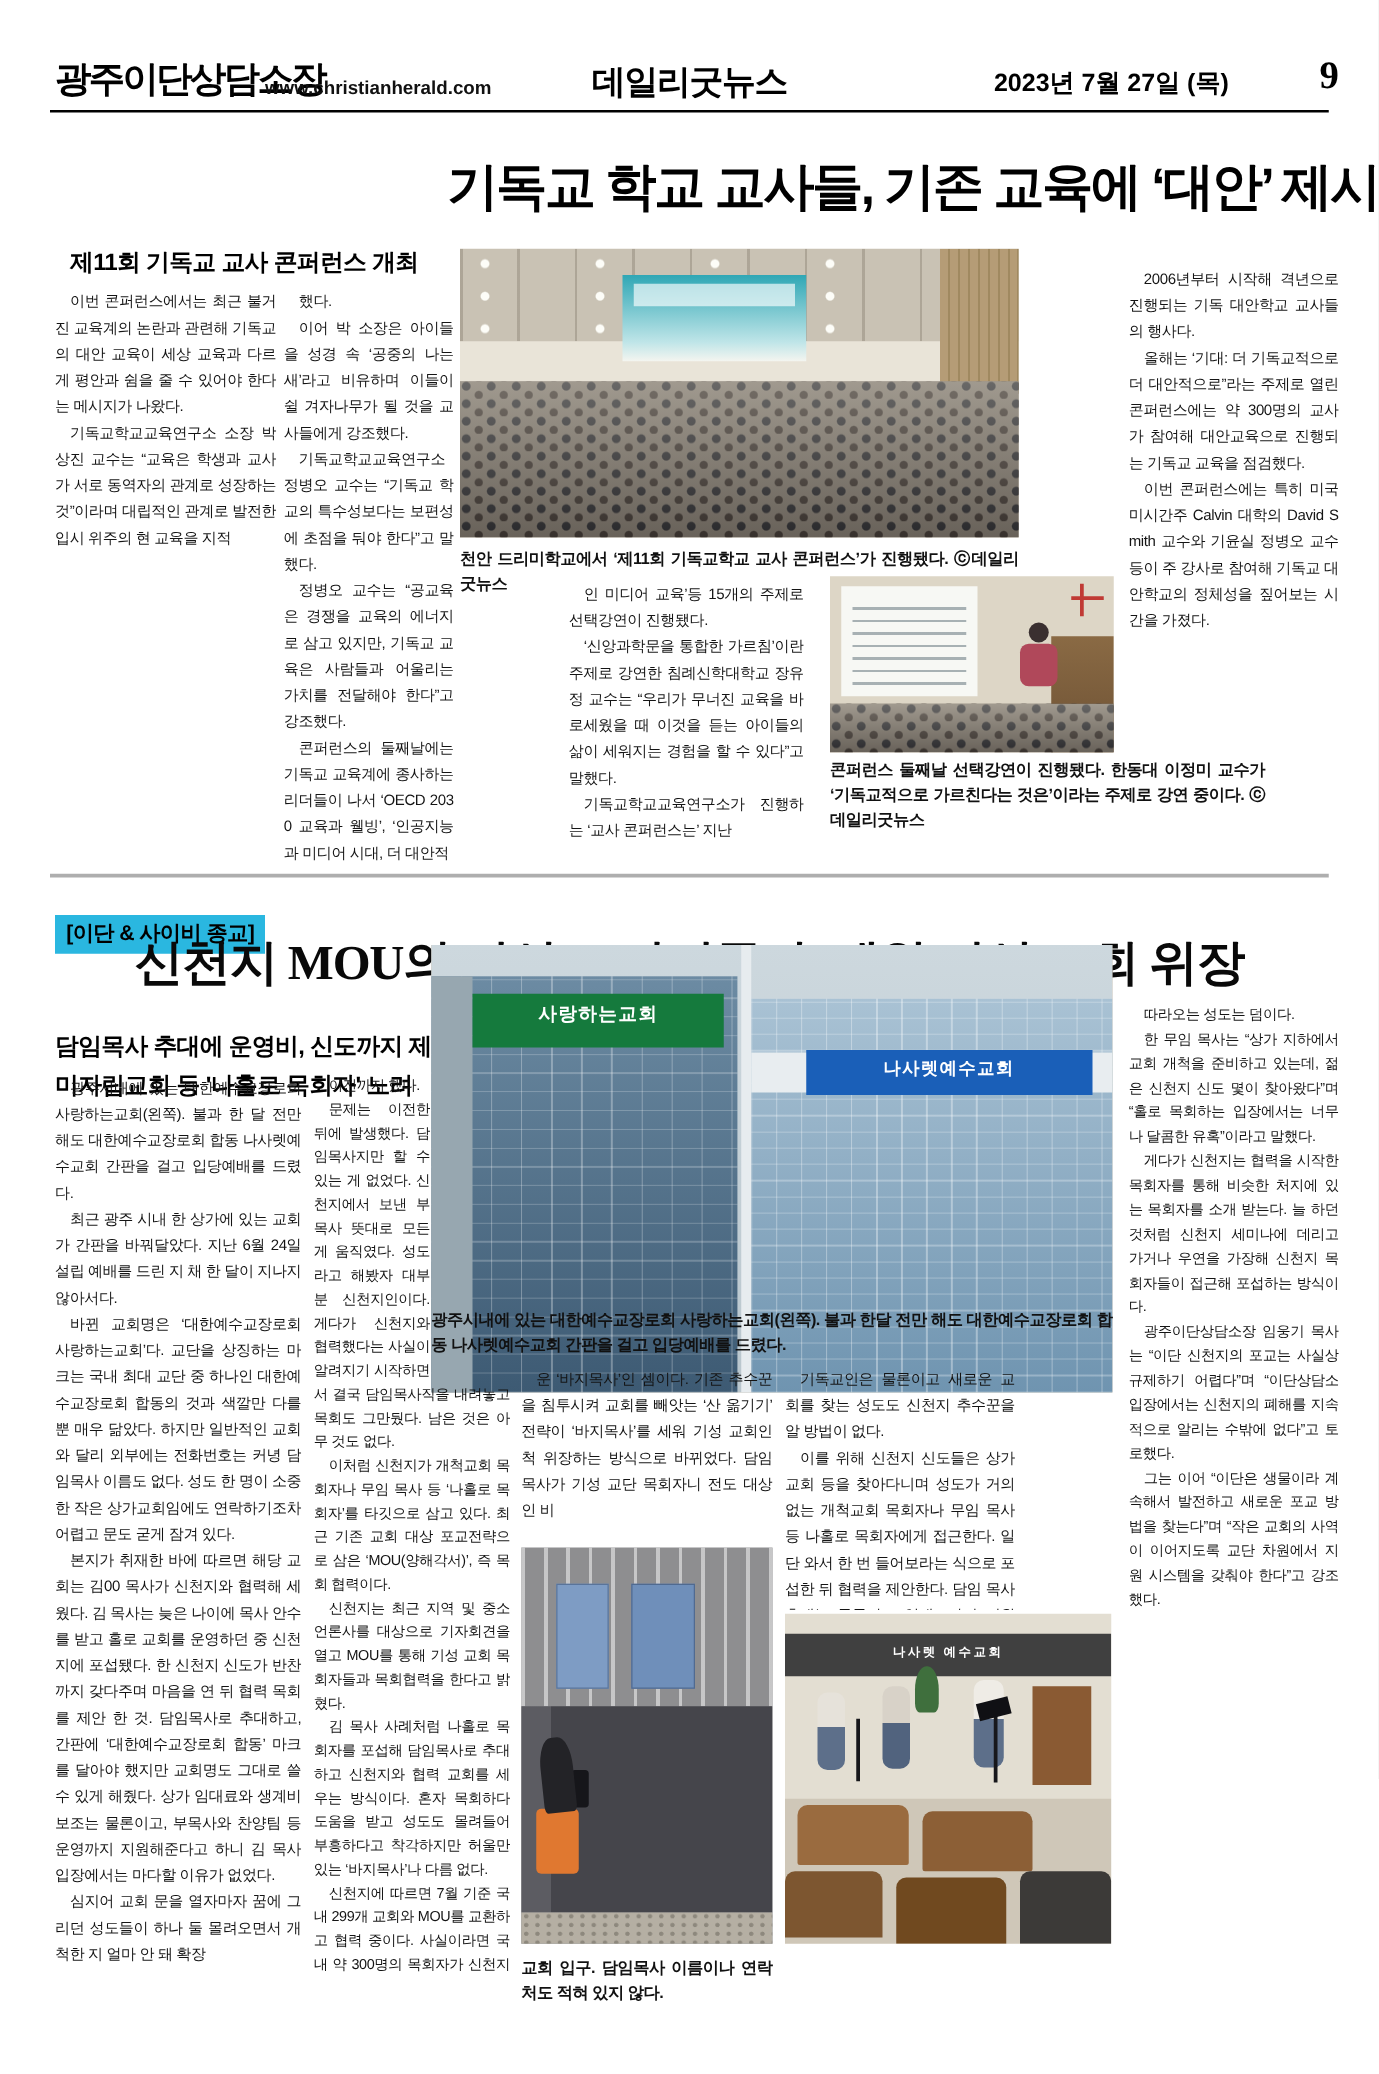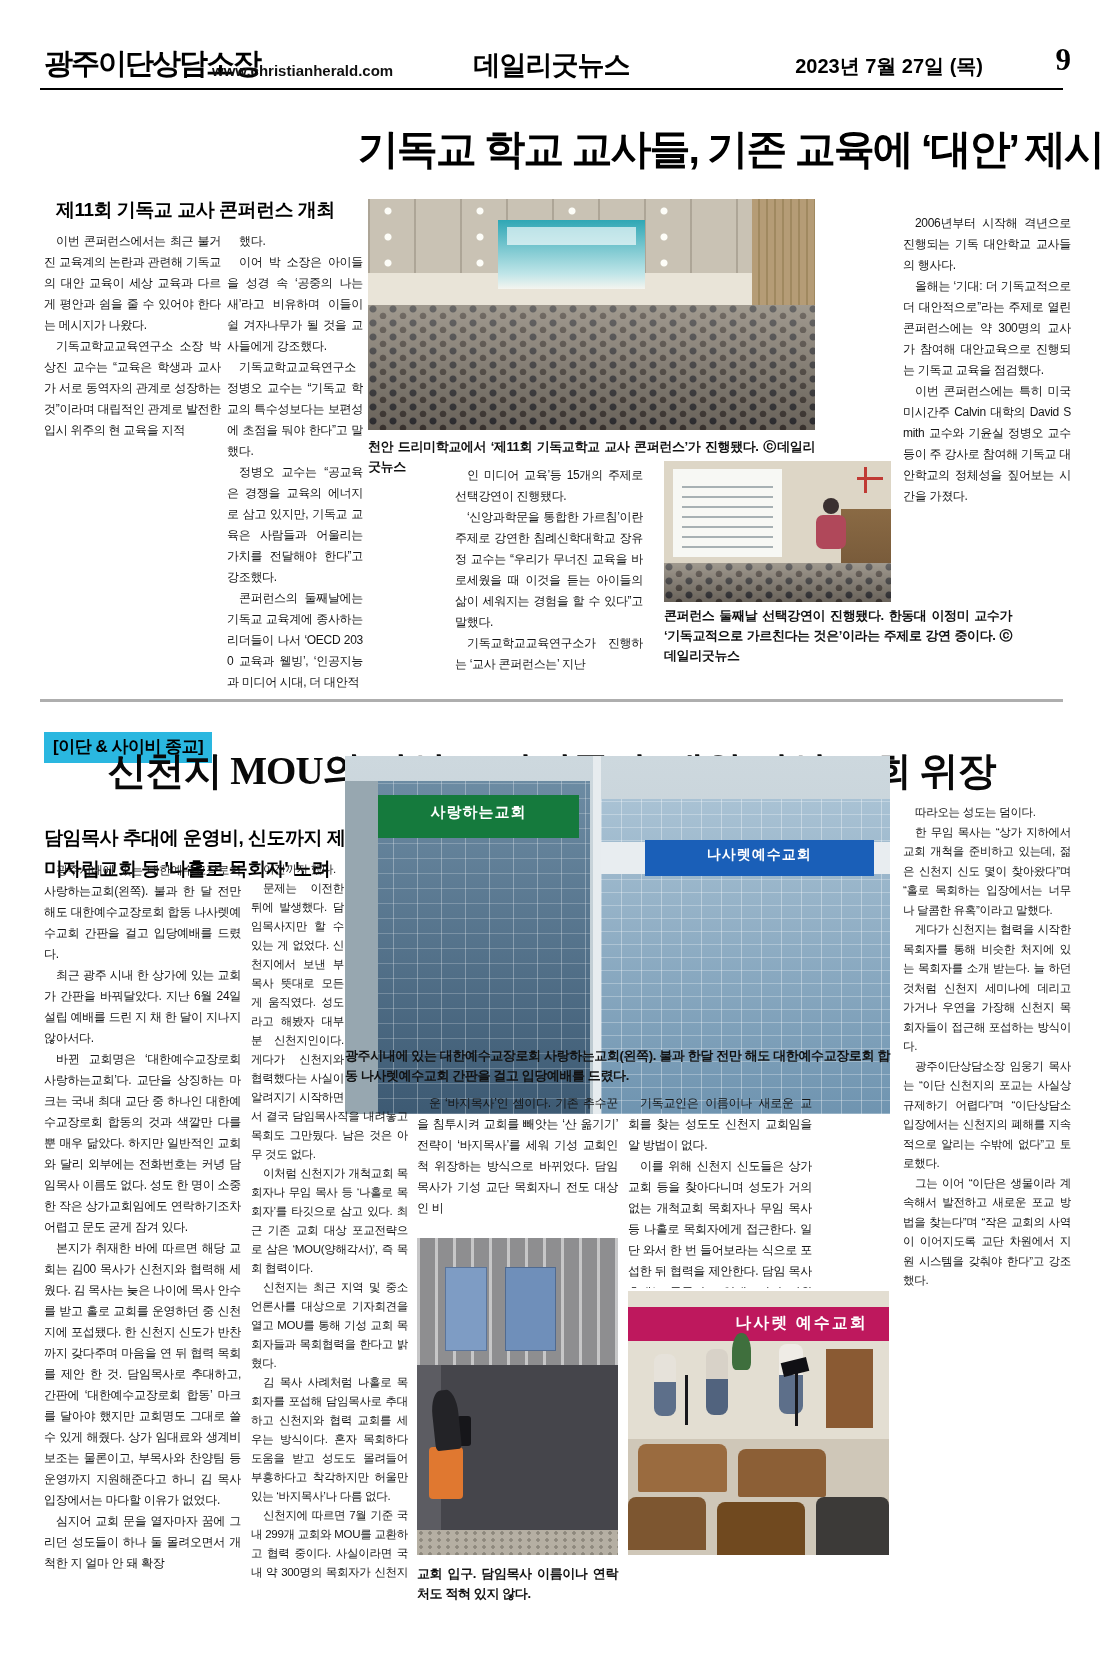--- a/index.html
+++ b/index.html
@@ -168,26 +168,26 @@
     <div style="left:0;top:40%;width:100%;height:52%;background:linear-gradient(90deg,#5c5c62 0 12%,#45454b 12% 100%);"></div>
     <div style="left:20%;top:56%;width:14px;height:30px;background:#16161a;border-radius:3px;"></div>
     <div style="left:0;top:92%;width:100%;height:8%;background:#b5afa3;
                 background-image:radial-gradient(circle at 4px 3px, #8d887d 1.5px, rgba(0,0,0,0) 2px);background-size:9px 7px;"></div>
     <div style="left:6%;top:66%;width:34px;height:52px;background:#e07830;border-radius:4px;"></div>
     <div style="left:8%;top:48%;width:26px;height:60px;background:#232327;border-radius:40% 40% 10% 10%;transform:rotate(-6deg);"></div>
   </div>
   <div class="abs cap" style="left:417px;top:1564px;width:201px;">교회 입구. 담임목사 이름이나 연락처도 적혀 있지 않다.</div>
 
   <div class="abs col" style="left:628px;top:1093px;width:184px;height:195px;">
-    <p>기독교인은 이름이나 새로운 교회를 찾는 성도도 신천지 교회임을 알 방법이 없다.</p>
+    <p>기독교인은 물론이고 새로운 교회를 찾는 성도도 신천지 추수꾼을 알 방법이 없다.</p>
     <p>이를 위해 신천지 신도들은 상가 교회 등을 찾아다니며 성도가 거의 없는 개척교회 목회자나 무임 목사 등 나홀로 목회자에게 접근한다. 일단 와서 한 번 들어보라는 식으로 포섭한 뒤 협력을 제안한다. 담임 목사 추대는 물론이고 임대료까지 지원한다는 식이다.</p>
   </div>
 
   <div class="abs photo" style="left:628px;top:1291px;width:261px;height:264px;background:#e3ded2;">
-    <div class="sign-label" style="left:0;top:6%;width:100%;height:13%;background:#be185d;font-size:16px;line-height:32px;letter-spacing:2px;padding-left:43px;">나사렛 예수교회</div>
+    <div class="sign-label" style="left:0;top:6%;width:100%;height:13%;background:#404040;font-size:10px;line-height:32px;letter-spacing:2px;">나사렛 예수교회</div>
     <div style="left:76%;top:22%;width:18%;height:30%;background:#8a5a33;"></div>
     <div style="left:40%;top:16%;width:7%;height:14%;background:#3f6f3d;border-radius:50% 50% 20% 20%;"></div>
     <div style="left:10%;top:24%;width:22px;height:62px;background:linear-gradient(180deg,#e6e2da 45%,#5d6f8a 45%);border-radius:8px;"></div>
     <div style="left:30%;top:22%;width:22px;height:66px;background:linear-gradient(180deg,#d8d2c8 45%,#51637e 45%);border-radius:8px;"></div>
     <div style="left:58%;top:20%;width:24px;height:70px;background:linear-gradient(180deg,#efece6 45%,#5d6f8a 45%);border-radius:8px;"></div>
     <div style="left:64%;top:30%;width:3px;height:56px;background:#17171b;"></div>
     <div style="left:59%;top:26%;width:26px;height:14px;background:#101014;transform:rotate(-14deg);"></div>
     <div style="left:22%;top:32%;width:3px;height:50px;background:#17171b;"></div>
     <div style="left:0;top:56%;width:100%;height:44%;background:#cfc7b8;"></div>
     <div style="left:4%;top:58%;width:34%;height:18%;background:#9a6b3f;border-radius:8px 8px 2px 2px;"></div>

